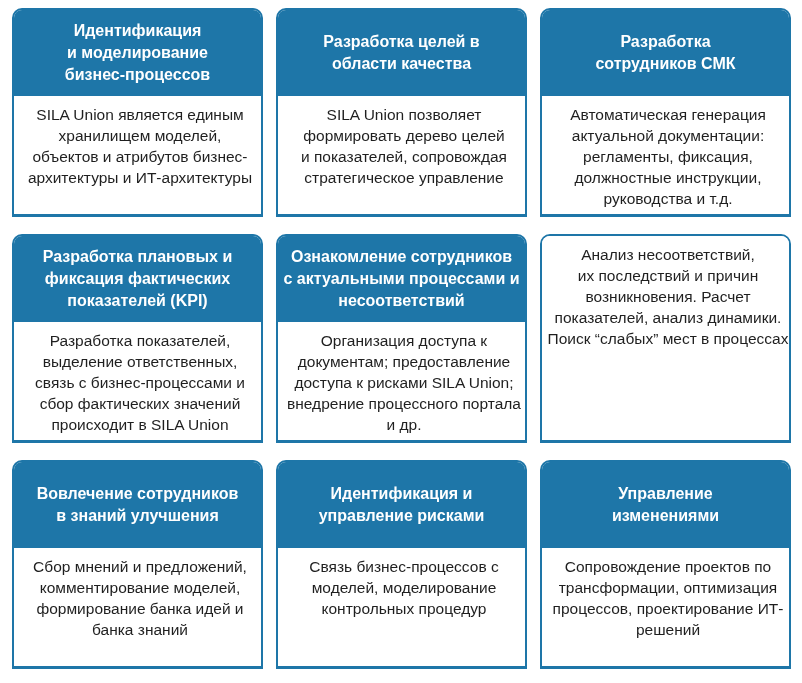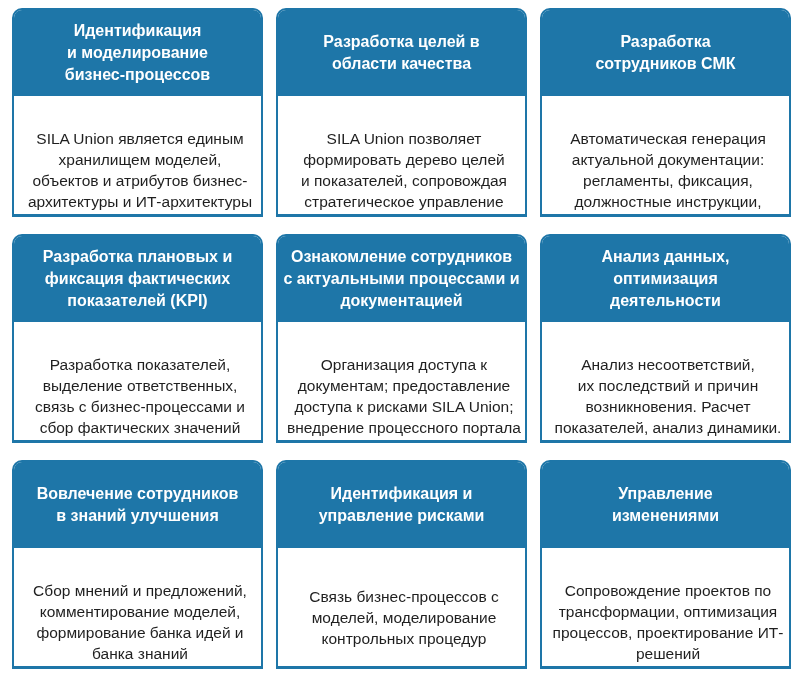--- a/index.html
+++ b/index.html
@@ -44,25 +44,23 @@
     color:#ffffff;
     font-weight:700;
     font-size:16px;
     line-height:22px;
     text-align:center;
     white-space:pre-line;
   }
   .card-body{
     flex:1 1 auto;
     display:flex;
-    align-items:center;
     justify-content:center;
     padding:8px 0 12px 5px;
     background:#ffffff;
-    margin-top:24px;
   }
   .card-description{
     color:var(--text);
     font-size:15.5px;
     line-height:21px;
     text-align:center;
     white-space:pre-line;
   }
 </style>
 </head>
@@ -123,37 +121,32 @@
 связь с бизнес-процессами и
 сбор фактических значений
 происходит в SILA Union</div>
     </div>
   </div>
 
   <div class="card">
     <div class="card-header">
       <div class="card-title">Ознакомление сотрудников
 с актуальными процессами и
-документацией</div>
+несоответствий</div>
     </div>
     <div class="card-body">
       <div class="card-description">Организация доступа к
 документам; предоставление
 доступа к рисками SILA Union;
 внедрение процессного портала
 и др.</div>
     </div>
   </div>
 
   <div class="card">
-    <div class="card-header">
-      <div class="card-title">Анализ данных,
-оптимизация
-деятельности</div>
-    </div>
     <div class="card-body">
       <div class="card-description">Анализ несоответствий,
 их последствий и причин
 возникновения. Расчет
 показателей, анализ динамики.
 Поиск “слабых” мест в процессах</div>
     </div>
   </div>
 
   <div class="card">

